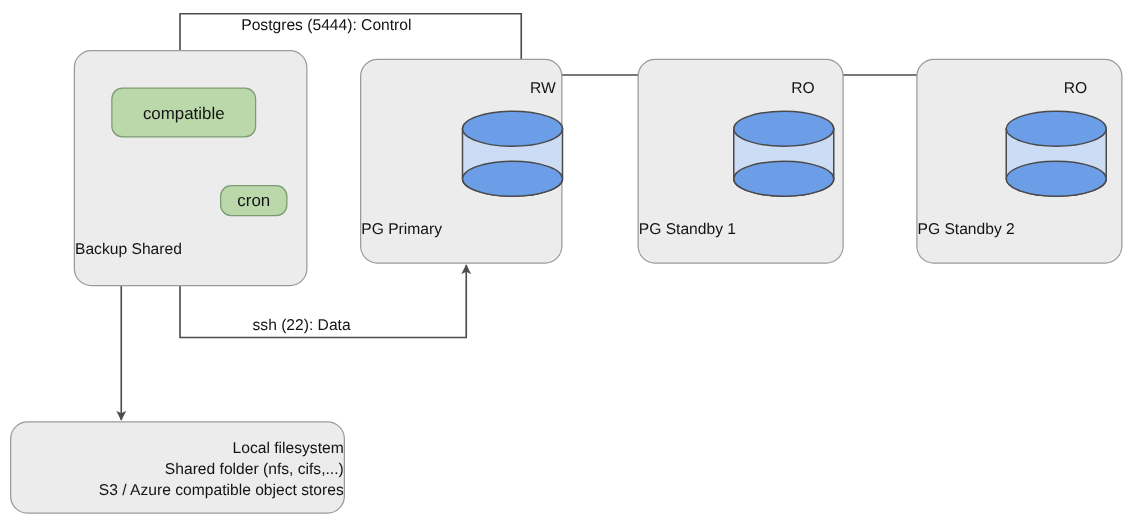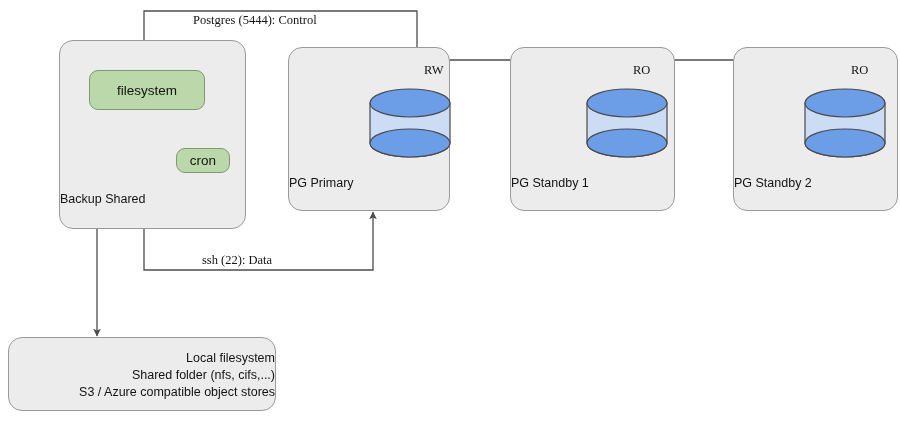--- a/index.html
+++ b/index.html
@@ -74,21 +74,20 @@
   
   .cylinder {
     position: absolute;
   }
   .edge-label {
     position: absolute;
     font-size: 12.5px;
     color: #131313;
     white-space: nowrap;
     background: transparent;
-    font-family: Liberation Serif, serif;
   }
   .edge-label.boxed {
     background: #ffffff;
     padding: 0 2px;
   }
 </style>
 </head>
 <body>
 
 <div id="canvas">
@@ -121,21 +120,21 @@
       <path d="M627,60 L627,84" fill="none" stroke="#4d4d4d" stroke-width="1.5" marker-end="url(#arrow)"></path>
       <path d="M845,60 L845,84" fill="none" stroke="#4d4d4d" stroke-width="1.5" marker-end="url(#arrow)"></path>
     </g>
   </svg>
 
   <div class="node container-box" style="left:59px; top:40px; width:187px; height:189px;">
     <div class="container-label" style="bottom:22px;">Backup Shared</div>
   </div>
 
   <div class="node proc-box" style="left:89px; top:70px; width:116px; height:40px;">
-    <span>filesystem</span>
+    <span>compatible</span>
   </div>
 
   <div class="node proc-box" style="left:176px; top:148px; width:54px; height:25px;">
     <span>cron</span>
   </div>
 
   <div class="node container-box" style="left:288px; top:47px; width:162px; height:164px;">
     <div class="container-label" style="bottom:20px;">PG Primary</div>
   </div>
 

